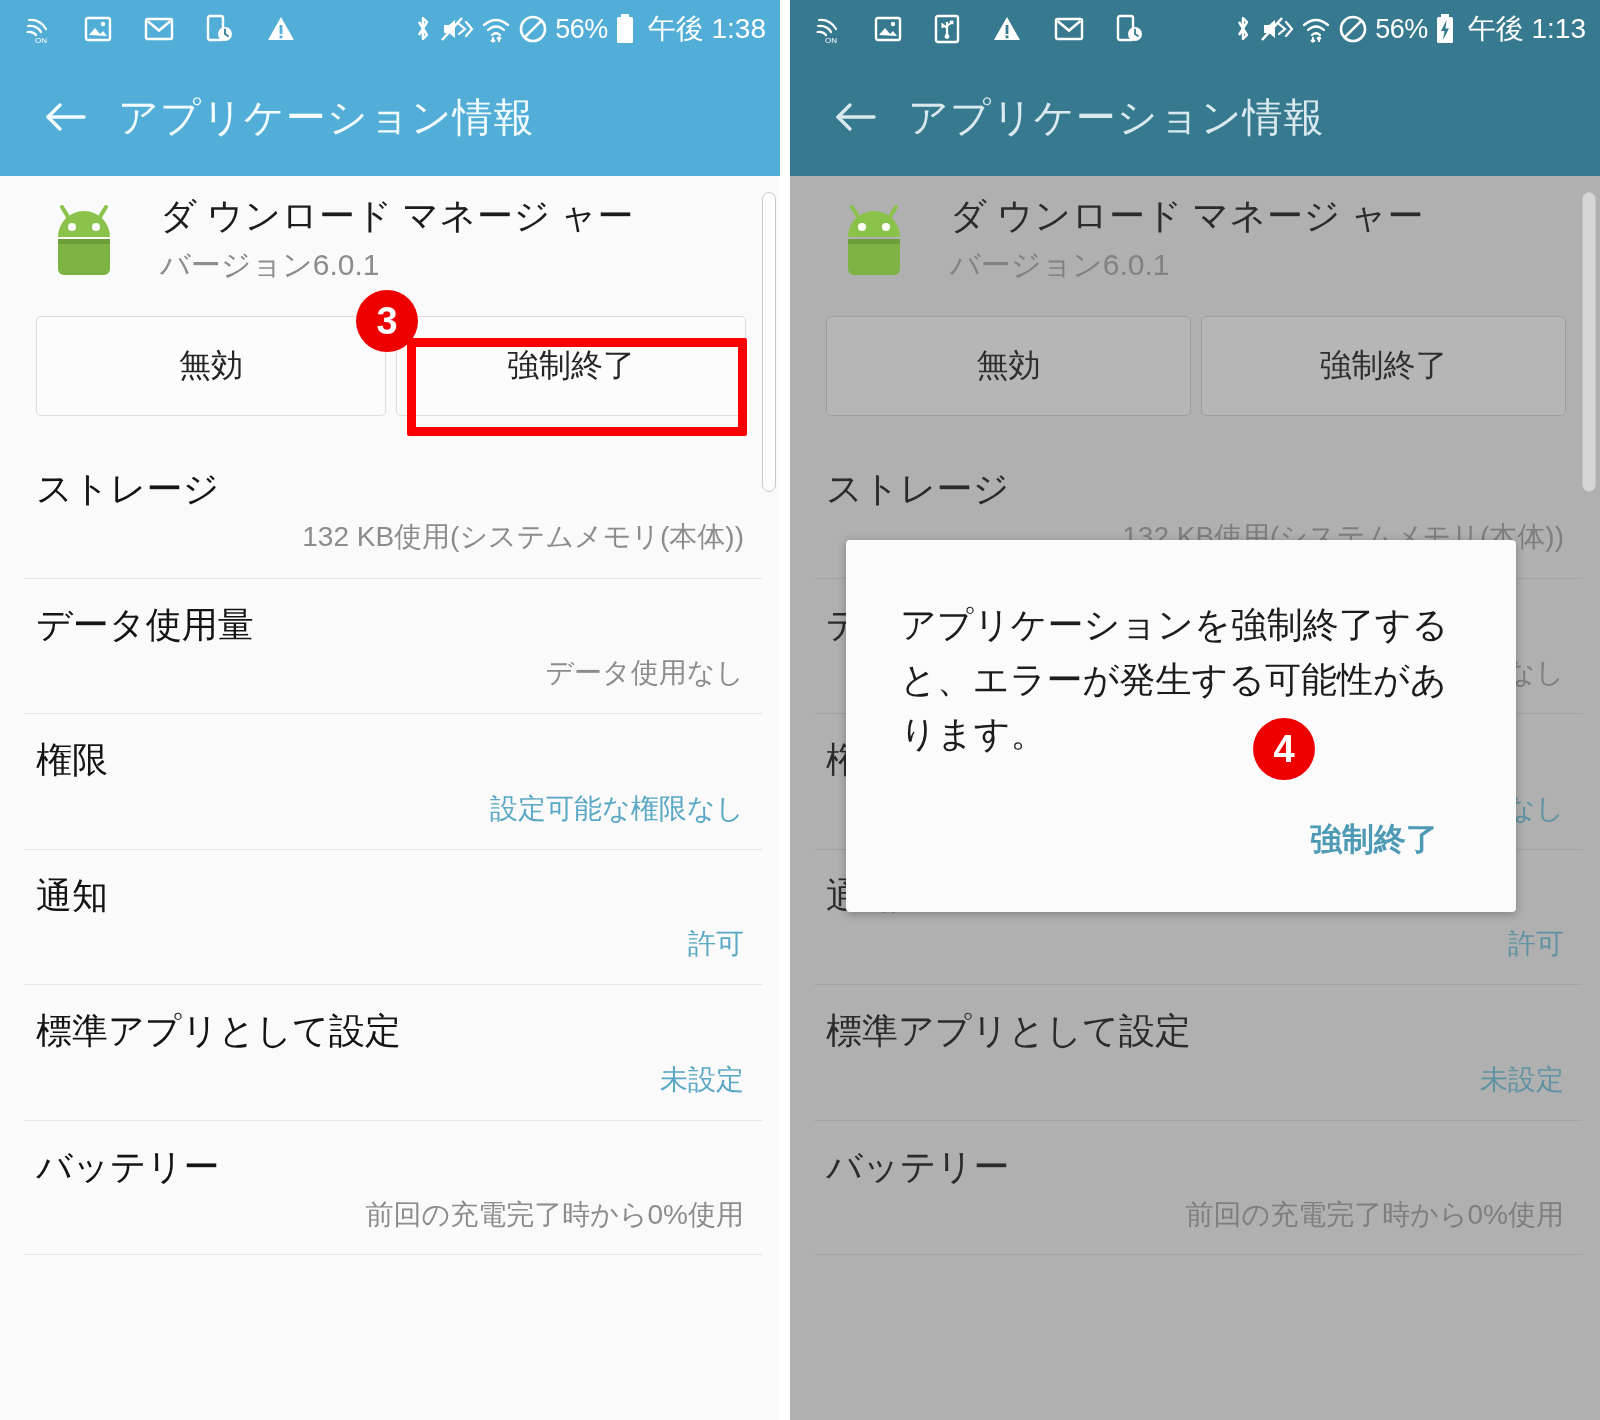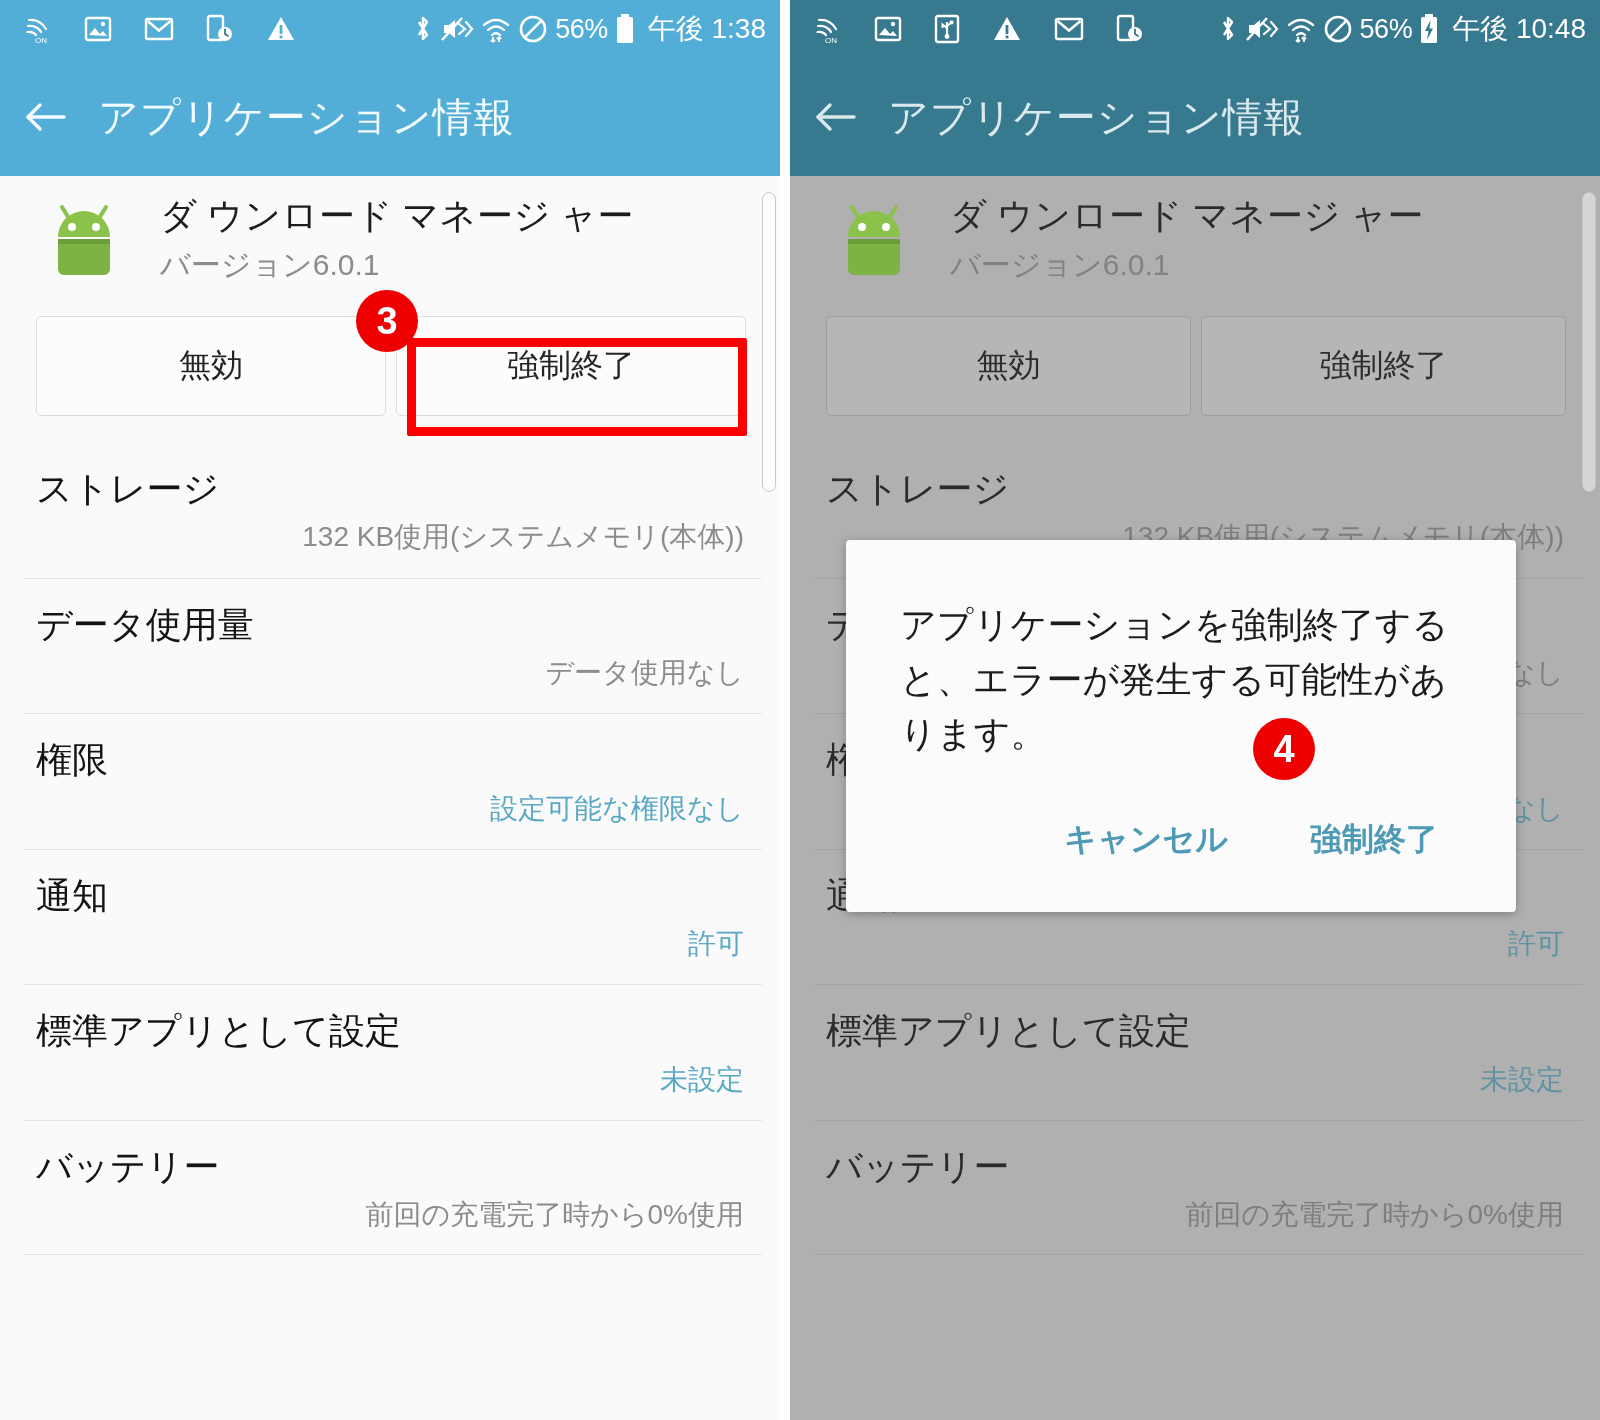--- a/index.html
+++ b/index.html
@@ -42,21 +42,21 @@
   .sb-ic svg { display: block; }
   .sb-batt { font-size: 27px; letter-spacing: -0.5px; font-weight: 400; }
   .sb-clock { font-size: 28px; margin-left: 6px; white-space: nowrap; }
 
   
   .appbar {
     height: 118px;
     background: #52aed6;
     display: flex;
     align-items: center;
-    padding-left: 18px;
+    padding-left: 38px;
     color: #ffffff;
   }
   .panel.right .appbar { background: #37798f; }
   .appbar .back { width: 54px; height: 54px; flex:0 0 auto; }
   .appbar .title {
     font-size: 40px;
     margin-left: 26px;
     letter-spacing: 1px;
     color: #f2fbff;
     white-space: nowrap;
@@ -453,21 +453,21 @@
             </svg>
         </span>
         <span class="sb-batt">56%</span>
         <span class="sb-ic">
           <svg width="20" height="32" viewBox="0 0 20 32">
               <rect x="6" y="1" width="8" height="3" fill="#fff"></rect>
               <rect x="2" y="4" width="16" height="26" rx="1.5" fill="#fff"></rect>
               <path d="M11.5 7 L6 18 L9.5 18 L8 27 L14 15.5 L10.5 15.5 Z" fill="#37798f"></path>
             </svg>
         </span>
-        <span class="sb-clock">午後 10:48</span>
+        <span class="sb-clock">午後 1:13</span>
       </div>
     </div>
 
     <div class="appbar">
       <span class="back">
         <svg width="54" height="54" viewBox="0 0 54 54">
             <g fill="none" stroke="#d9e9ee" stroke-width="3.4" stroke-linecap="round" stroke-linejoin="round">
               <path d="M46 27 L10 27"></path>
               <path d="M22 15 L10 27 L22 39"></path>
             </g>
@@ -529,21 +529,20 @@
           <div class="s">前回の充電完了時から0%使用</div>
         </div>
       </div>
 
       <div class="scrollthumb"></div>
 
       <div class="scrim"></div>
       <div class="dialog">
         <div class="dlg-msg">アプリケーションを強制終了すると、エラーが発生する可能性があります。</div>
         <div class="dlg-actions">
-          <span class="dlg-btn">キャンセル</span>
           <span class="dlg-btn force">強制終了</span>
         </div>
       </div>
     </div>
 
     <div class="hl" style="left:497px; top:780px; width:225px; height:112px;"></div>
     <div class="badge" style="left:463px; top:718px;">4</div>
   </div>
 
 </div>

